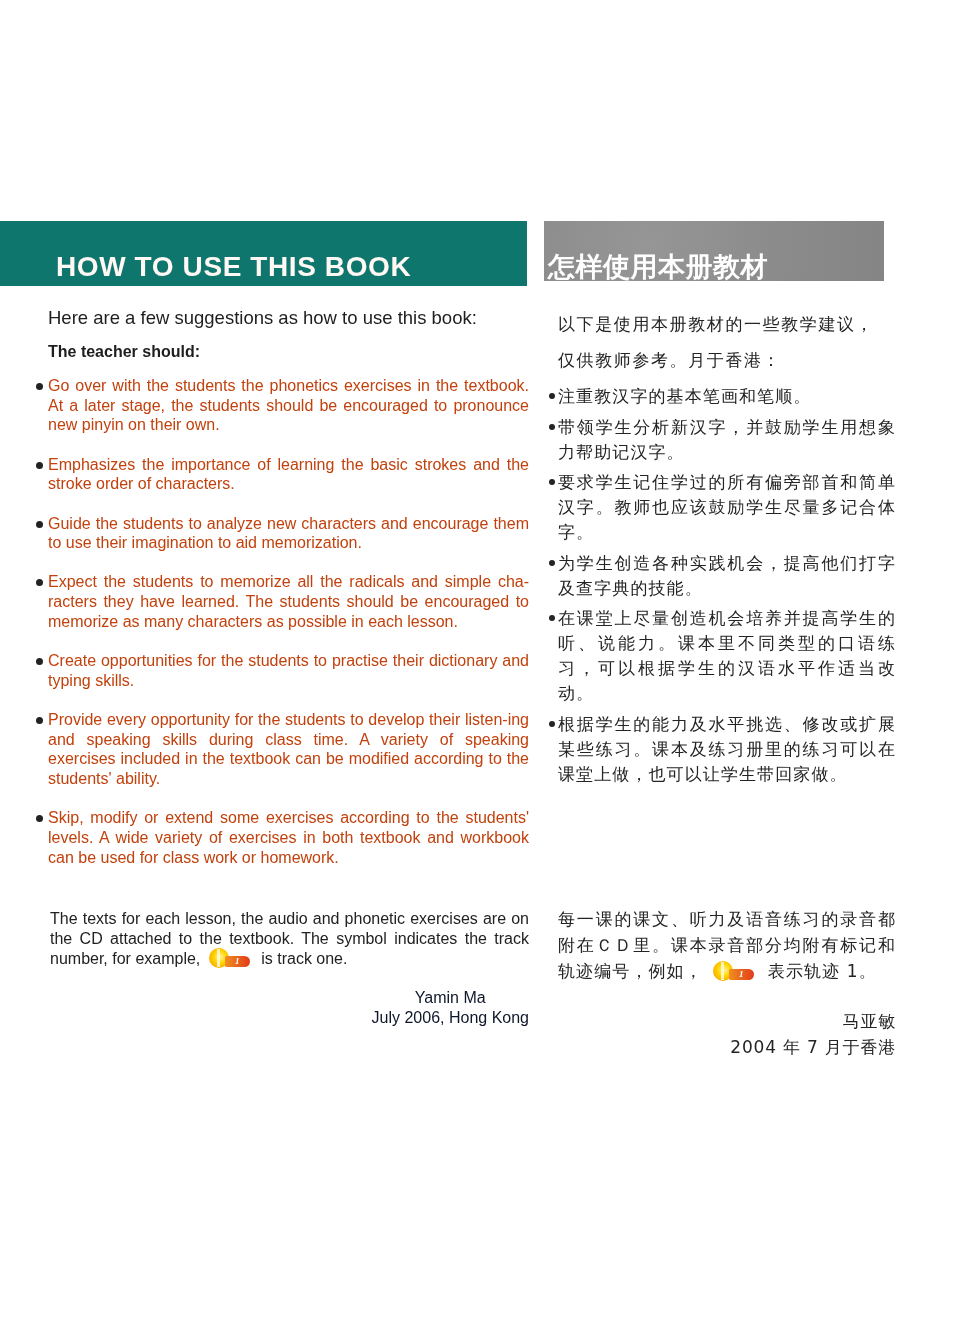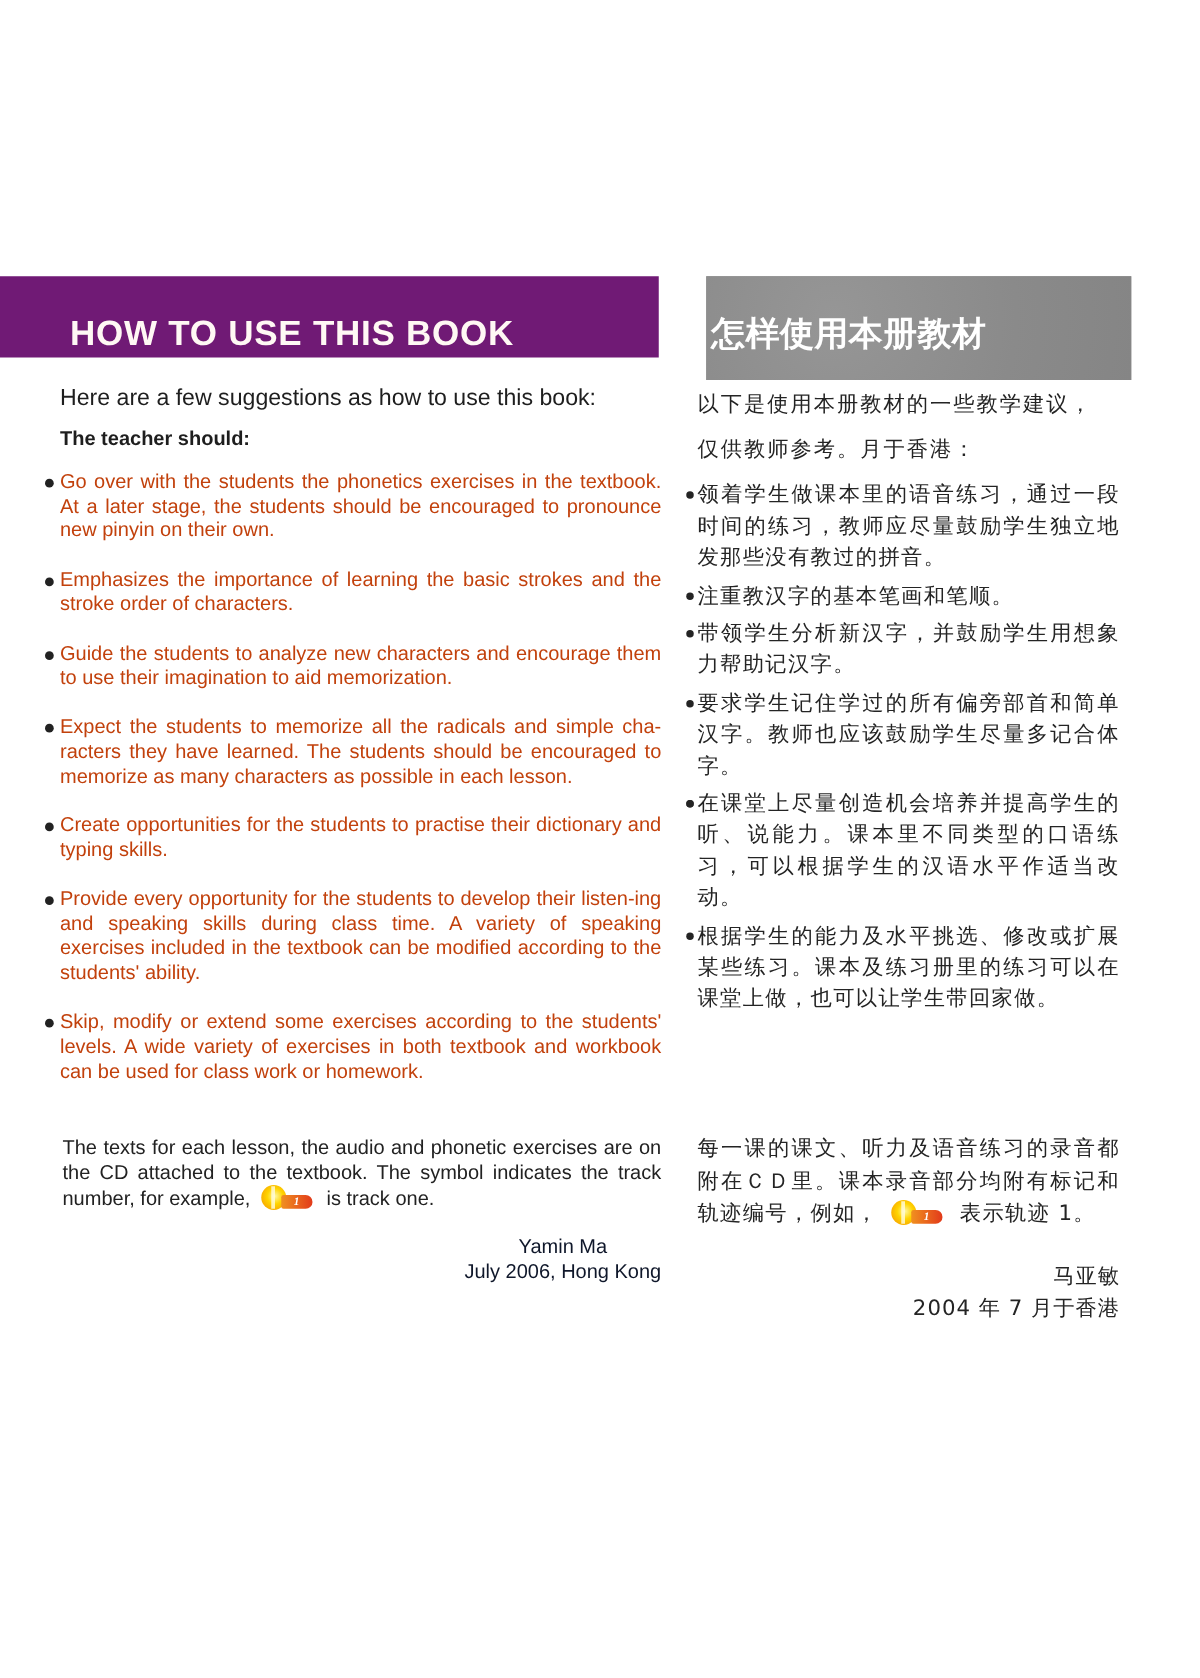--- a/index.html
+++ b/index.html
@@ -14,39 +14,39 @@
       overflow: hidden;
       font-family: "Liberation Sans", "DejaVu Sans", sans-serif;
       color: #1e1e1e;
     }
     .banner-en {
       position: absolute;
       left: 0;
       top: 221px;
       width: 527px;
       height: 65px;
-      background: #701a75;
+      background: #0f766e;
     }
     .banner-en .title {
       position: absolute;
       left: 56px;
       top: 30px;
       font-family: "Liberation Sans", sans-serif;
       font-weight: bold;
       font-size: 28px;
       letter-spacing: 0.6px;
       color: #fff8f4;
       white-space: nowrap;
     }
     .banner-zh {
       position: absolute;
-      left: 565px;
+      left: 544px;
       top: 221px;
       width: 340px;
-      height: 83px;
+      height: 60px;
       background: #8c8c8c;
       background-image: radial-gradient(circle at 30% 40%, #969696 0%, #8a8a8a 60%, #858585 100%);
     }
     .banner-zh .title {
       position: absolute;
       left: 4px;
       top: 28px;
       font-family: "DejaVu Sans", sans-serif;
       font-weight: bold;
       font-size: 27px;
@@ -249,25 +249,24 @@
     <div>July 2006, Hong Kong</div>
   </div>
 </div>
 
 <div class="col-zh">
   <p class="lead">
     <span>以下是使用本册教材的一些教学建议，</span><br>
     <span>仅供教师参考。月于香港：</span>
   </p>
   <ul>
-    <li><span class="bullet"></span><span>领着学生做课本里的语音练习，通过一段时间的练习，教师应尽量鼓励学生独立地发那些没有教过的拼音。</span></li>
     <li><span class="bullet"></span><span>注重教汉字的基本笔画和笔顺。</span></li>
     <li><span class="bullet"></span><span>带领学生分析新汉字，并鼓励学生用想象力帮助记汉字。</span></li>
     <li><span class="bullet"></span><span>要求学生记住学过的所有偏旁部首和简单汉字。教师也应该鼓励学生尽量多记合体字。</span></li>
-    <li><span class="bullet"></span></li>
+    <li><span class="bullet"></span><span>为学生创造各种实践机会，提高他们打字及查字典的技能。</span></li>
     <li><span class="bullet"></span><span>在课堂上尽量创造机会培养并提高学生的听、说能力。课本里不同类型的口语练习，可以根据学生的汉语水平作适当改动。</span></li>
     <li><span class="bullet"></span><span>根据学生的能力及水平挑选、修改或扩展某些练习。课本及练习册里的练习可以在课堂上做，也可以让学生带回家做。</span></li>
   </ul>
 
   <div class="cd-note">
     <span>每一课的课文、听力及语音练习的录音都附在ＣＤ里。课本录音部分均附有标记和轨迹编号，例如，</span>
     <span class="cd-icon">
       <span class="disc"></span>
       <span class="tag">1</span>
     </span>

